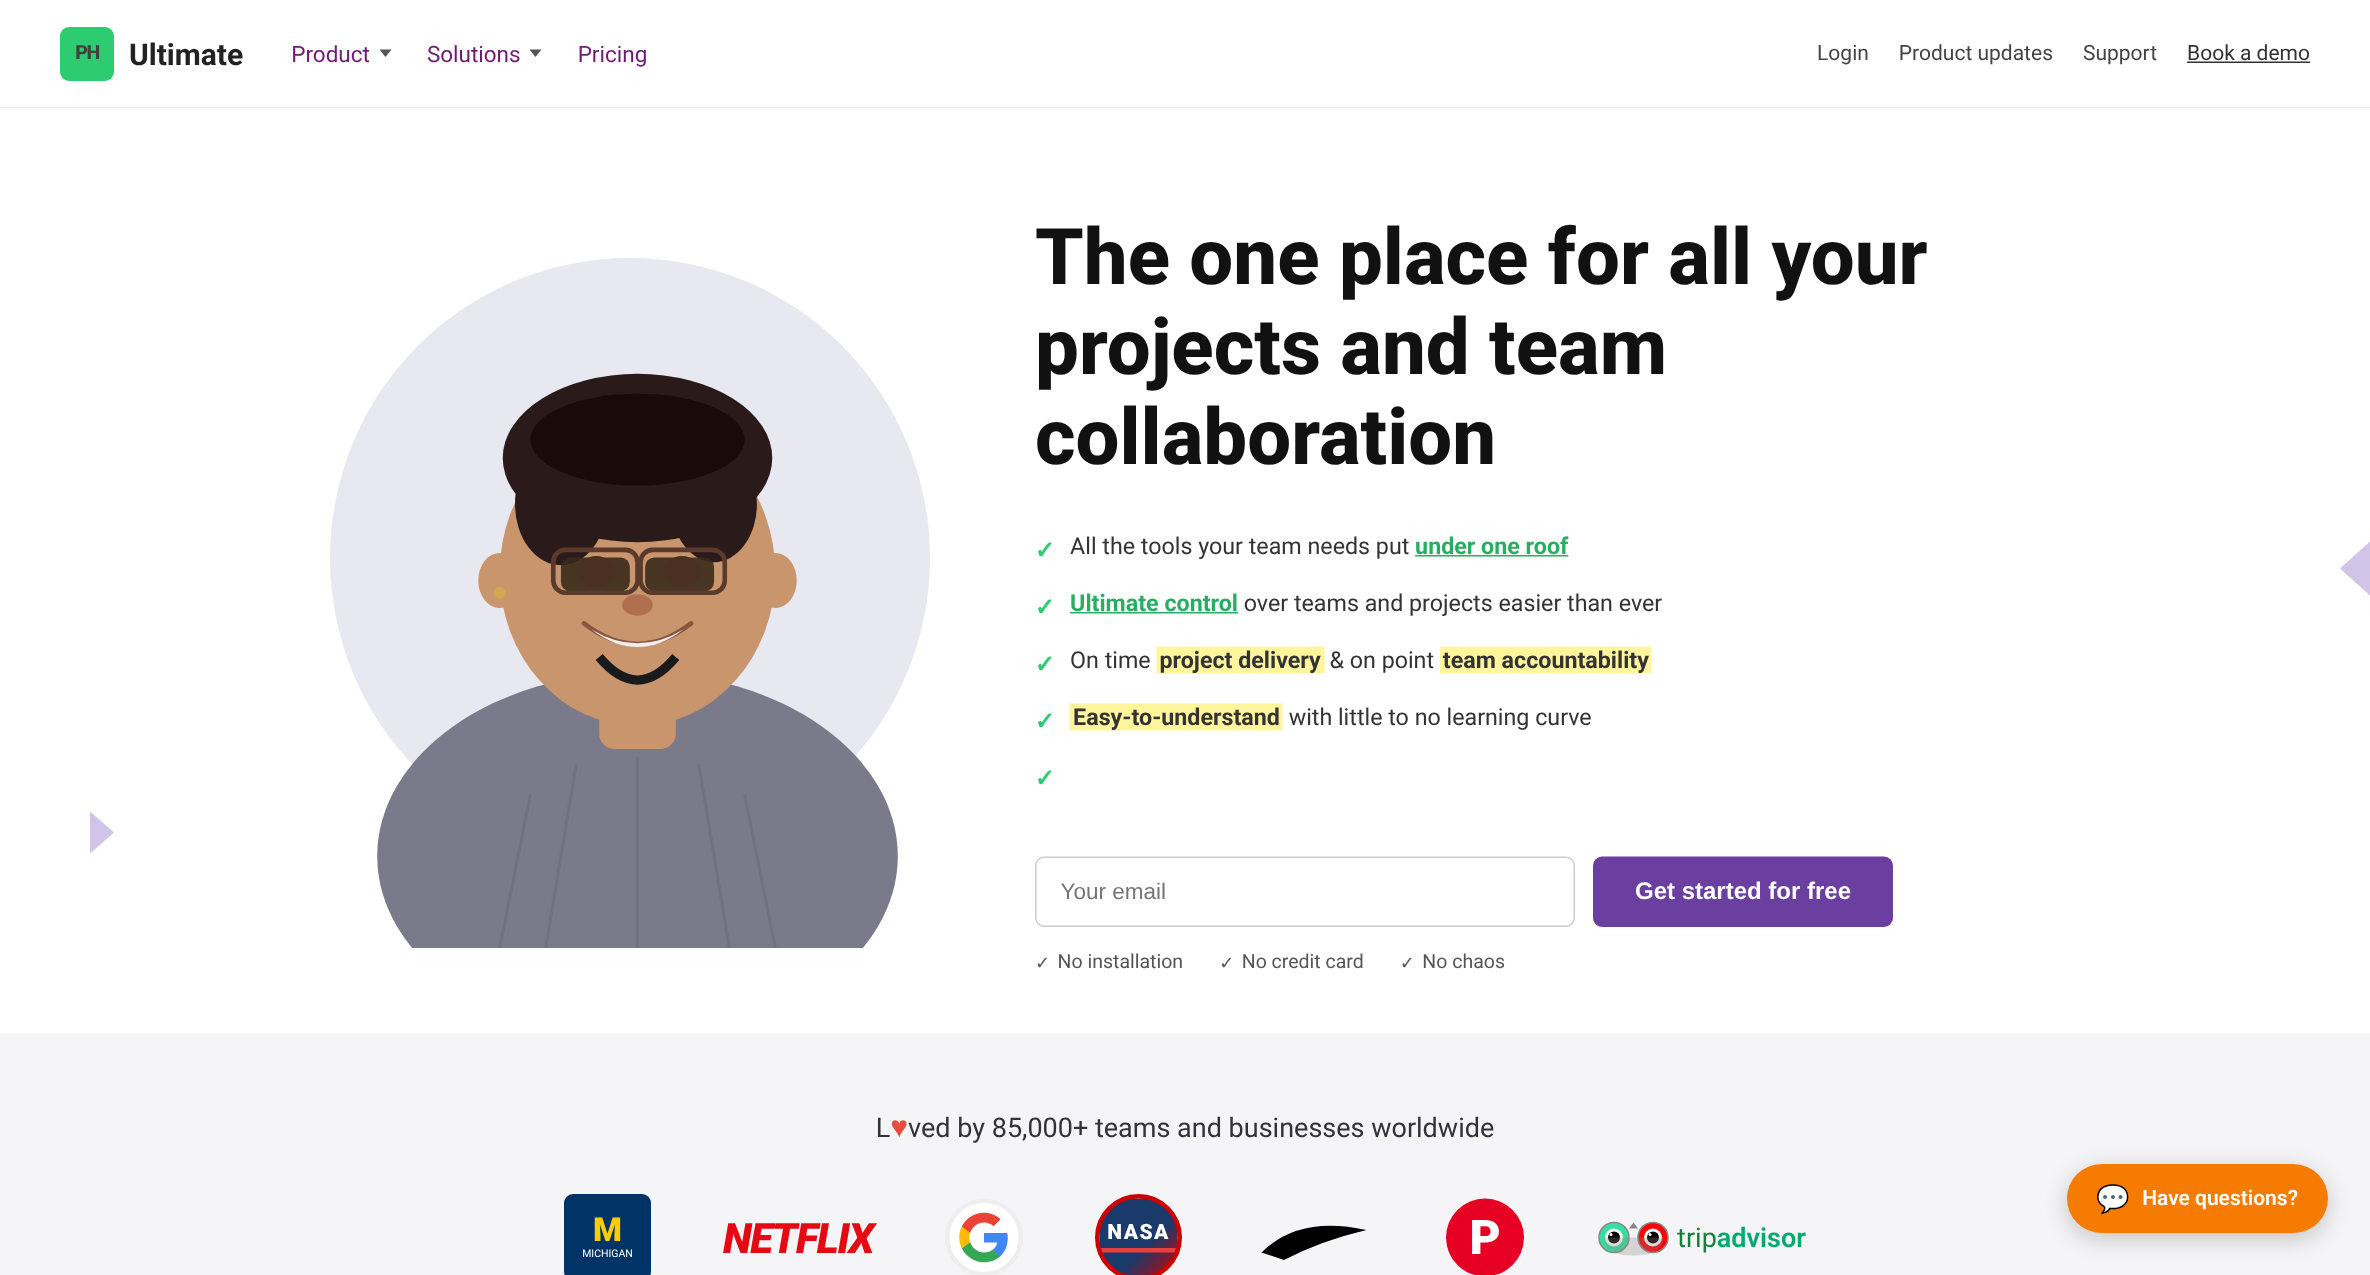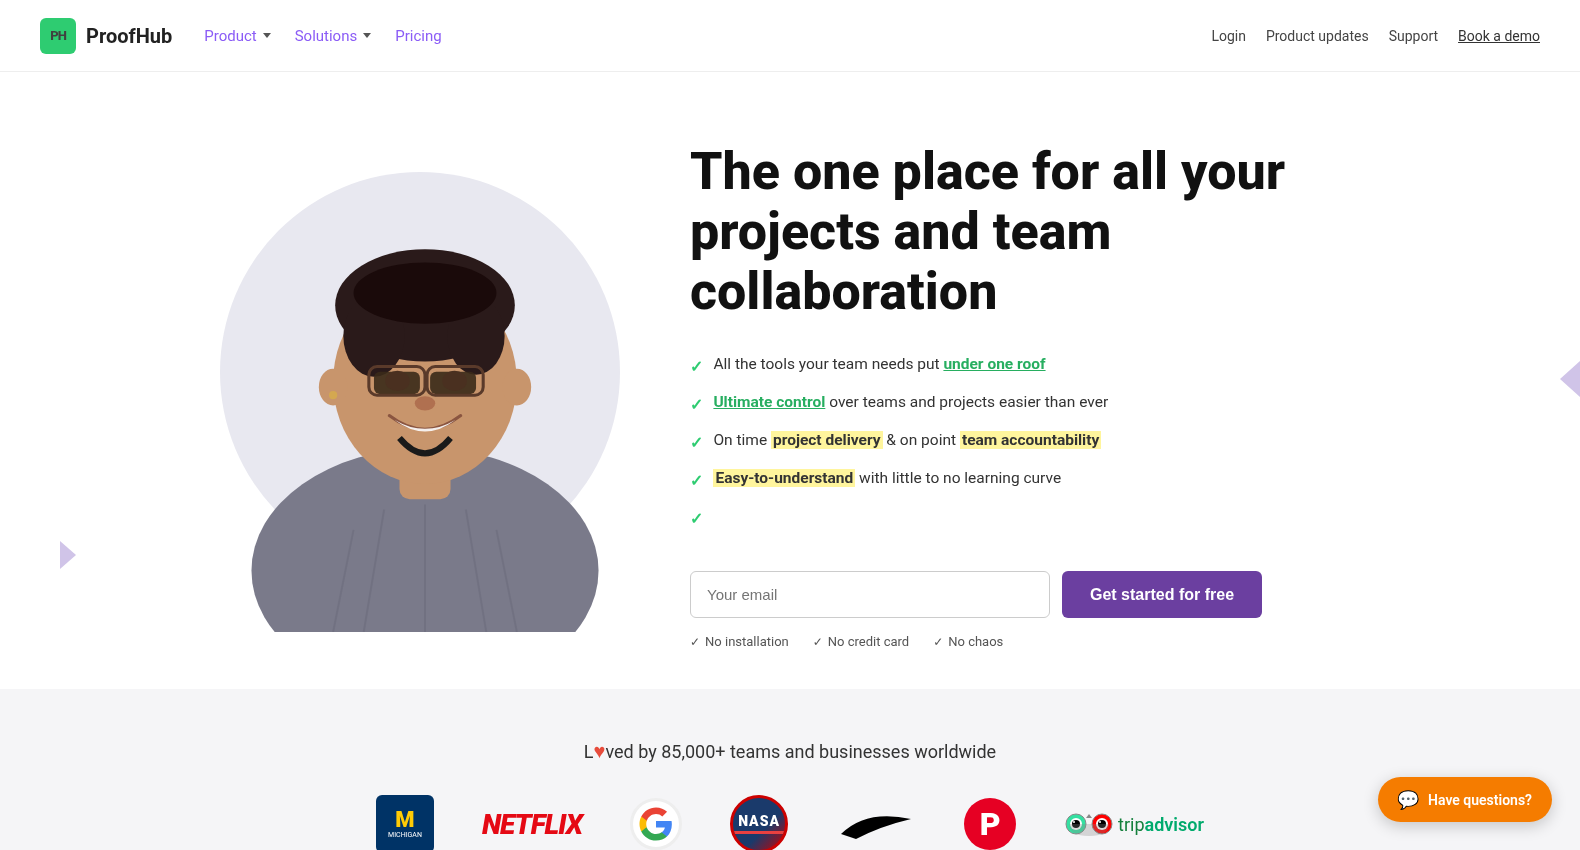--- a/index.html
+++ b/index.html
@@ -14,21 +14,21 @@
     .nav-left { display: flex; align-items: center; gap: 32px; }
     .logo { display: flex; align-items: center; gap: 10px; text-decoration: none; }
     .logo-icon {
       width: 36px; height: 36px; background: #2ecc71; border-radius: 6px;
       display: flex; align-items: center; justify-content: center;
       color: #404040; font-weight: 800; font-size: 13px; letter-spacing: -1px;
     }
     .logo-text { font-size: 20px; font-weight: 700; color: #222; }
     .nav-links { display: flex; align-items: center; gap: 24px; }
     .nav-link {
-      font-size: 15px; color: #8b5cf6; text-decoration: none; cursor: pointer;
+      font-size: 15px; color: #701a75; text-decoration: none; cursor: pointer;
       display: flex; align-items: center; gap: 4px;
     }
     .nav-right { display: flex; align-items: center; gap: 20px; }
     .nav-right-links { display: flex; align-items: center; gap: 20px; }
     .nav-right-link { font-size: 14px; color: #444; text-decoration: none; cursor: pointer; }
     .book-demo { text-decoration: underline; color: #333 !important; }
     .btn-trial {
       border: 2px solid #2ecc71; color: #2ecc71; background: transparent;
       padding: 10px 20px; border-radius: 6px; font-size: 14px; font-weight: 600;
       cursor: pointer; white-space: nowrap;
@@ -160,21 +160,21 @@
   </style>
 </head>
 <body>
 
 <nav class="navbar">
   <div class="nav-left">
     <a class="logo" href="#">
       <div class="logo-icon">
         <span>PH</span>
       </div>
-      <span class="logo-text">ProofHub</span>
+      <span class="logo-text">Ultimate</span>
     </a>
     <div class="nav-links">
       <a class="nav-link" href="#">
         <span>Product</span>
         <span class="chevron"></span>
       </a>
       <a class="nav-link" href="#">
         <span>Solutions</span>
         <span class="chevron"></span>
       </a>

